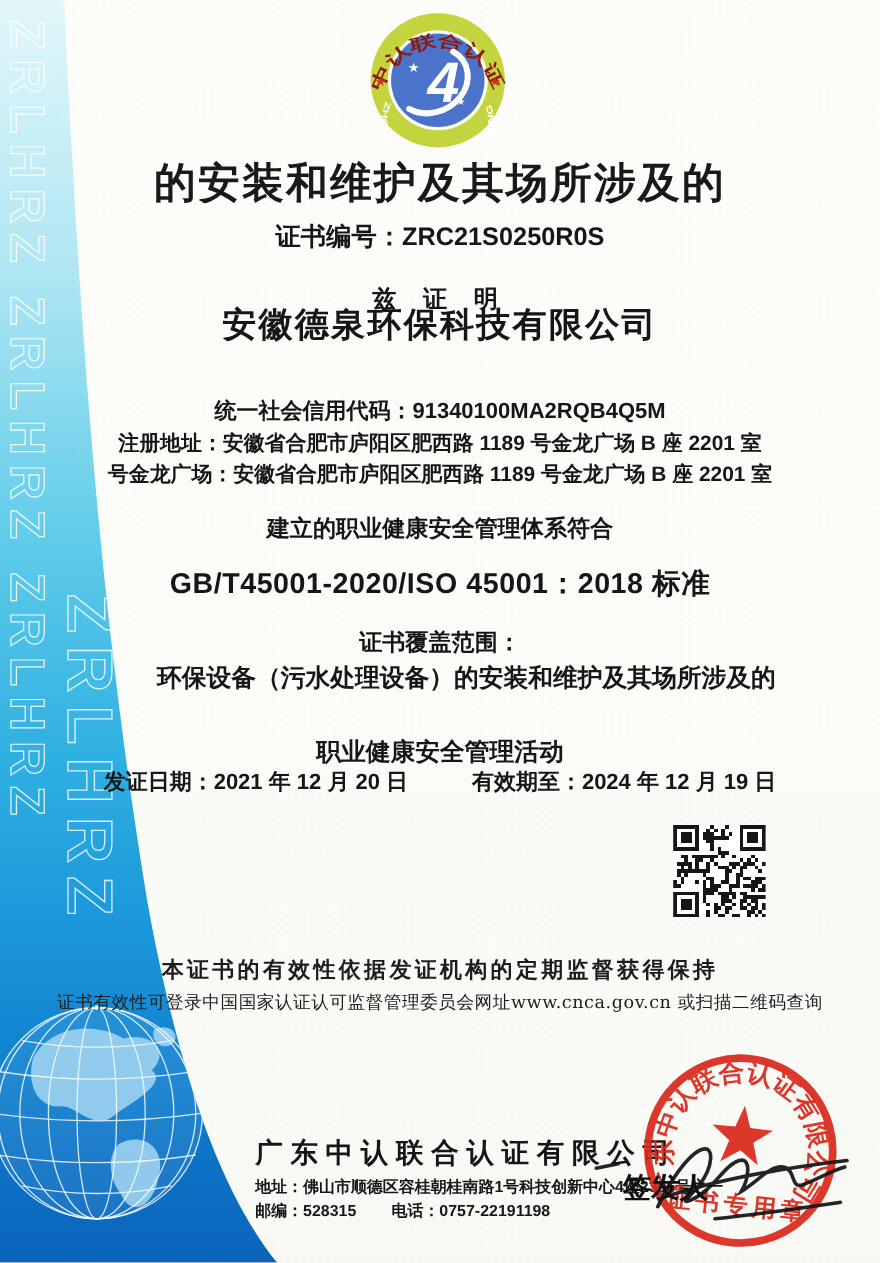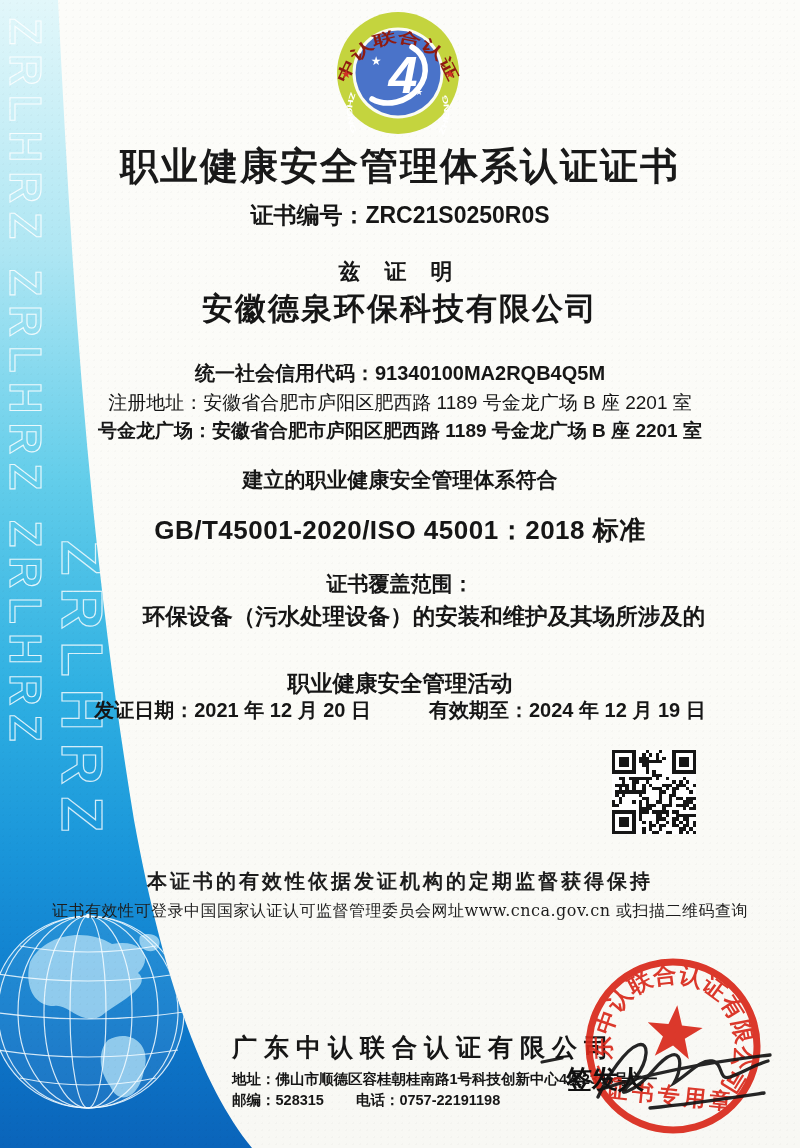--- a/index.html
+++ b/index.html
@@ -15,23 +15,23 @@
     background-image:radial-gradient(rgba(0,0,0,0.018) 1px,transparent 1px);
     background-size:7px 7px;
   }
   .abs{position:absolute;}
   .ctr{left:0;width:800px;text-align:center;}
   .bg{left:0;top:0;z-index:0;}
   .content{z-index:2;}
   .title{top:141px;font-size:38px;font-weight:700;letter-spacing:2px;color:#191919;}
   .certno{top:200px;font-size:23px;font-weight:600;}
   .certify{top:257px;font-size:22px;font-weight:700;letter-spacing:9px;}
-  .company{top:288px;font-size:31px;font-weight:600;letter-spacing:2px;}
+  .company{top:274px;font-size:31px;font-weight:600;letter-spacing:2px;}
   .credit{top:360px;font-size:20px;font-weight:600;}
-  .addr1{top:390px;font-size:19px;font-weight:400;}
+  .addr1{top:390px;font-size:19px;font-weight:700;}
   .addr2{top:418px;font-size:19px;font-weight:600;}
   .conform{top:466px;font-size:21px;font-weight:700;}
   .standard{top:499px;font-size:26px;font-weight:800;letter-spacing:.5px;margin-top:14px;}
   .scopelbl{top:570px;font-size:21px;font-weight:700;}
   .scope1{top:601px;font-size:22.5px;font-weight:700;padding-left:24px;}
   .scope2{top:640px;font-size:22.5px;font-weight:700;margin-top:28px;}
   .dates{top:697px;left:0;width:800px;display:flex;justify-content:center;gap:58px;
          font-size:20px;font-weight:700;}
   .qr{left:612px;top:750px;width:84px;height:84px;}
   .note1{top:868px;font-size:20px;font-weight:600;letter-spacing:3px;
@@ -120,21 +120,21 @@
       <text x="-52" y="5" font-size="12" text-anchor="middle" fill="#d03226">★</text>
       <text x="52" y="5" font-size="12" text-anchor="middle" fill="#d03226">★</text>
 
       <path d="M -26,26 A 27 23 -25 1 0 14,-26" fill="none" stroke="#ffffff" stroke-width="5.5" stroke-linecap="round"></path>
       <text x="5" y="20" font-size="52" font-weight="800" font-style="italic" fill="#ffffff" text-anchor="middle">4</text>
       <text x="-22" y="-8" font-size="12" text-anchor="middle" fill="#ffffff">★</text>
       <text x="21" y="22" font-size="9" text-anchor="middle" fill="#ffffff">★</text>
     </g>
   </svg>
 
-  <div class="abs ctr content title">职业健康安全管理体系认证证书</div>
+  <div class="abs ctr content title">的安装和维护及其场所涉及的</div>
 
   <div class="abs ctr content certno">
     <span>证书编号：</span><span>ZRC21S0250R0S</span>
   </div>
 
   <div class="abs ctr content certify">兹 证 明</div>
 
   <div class="abs ctr content company">安徽德泉环保科技有限公司</div>
 
   <div class="abs ctr content credit">

